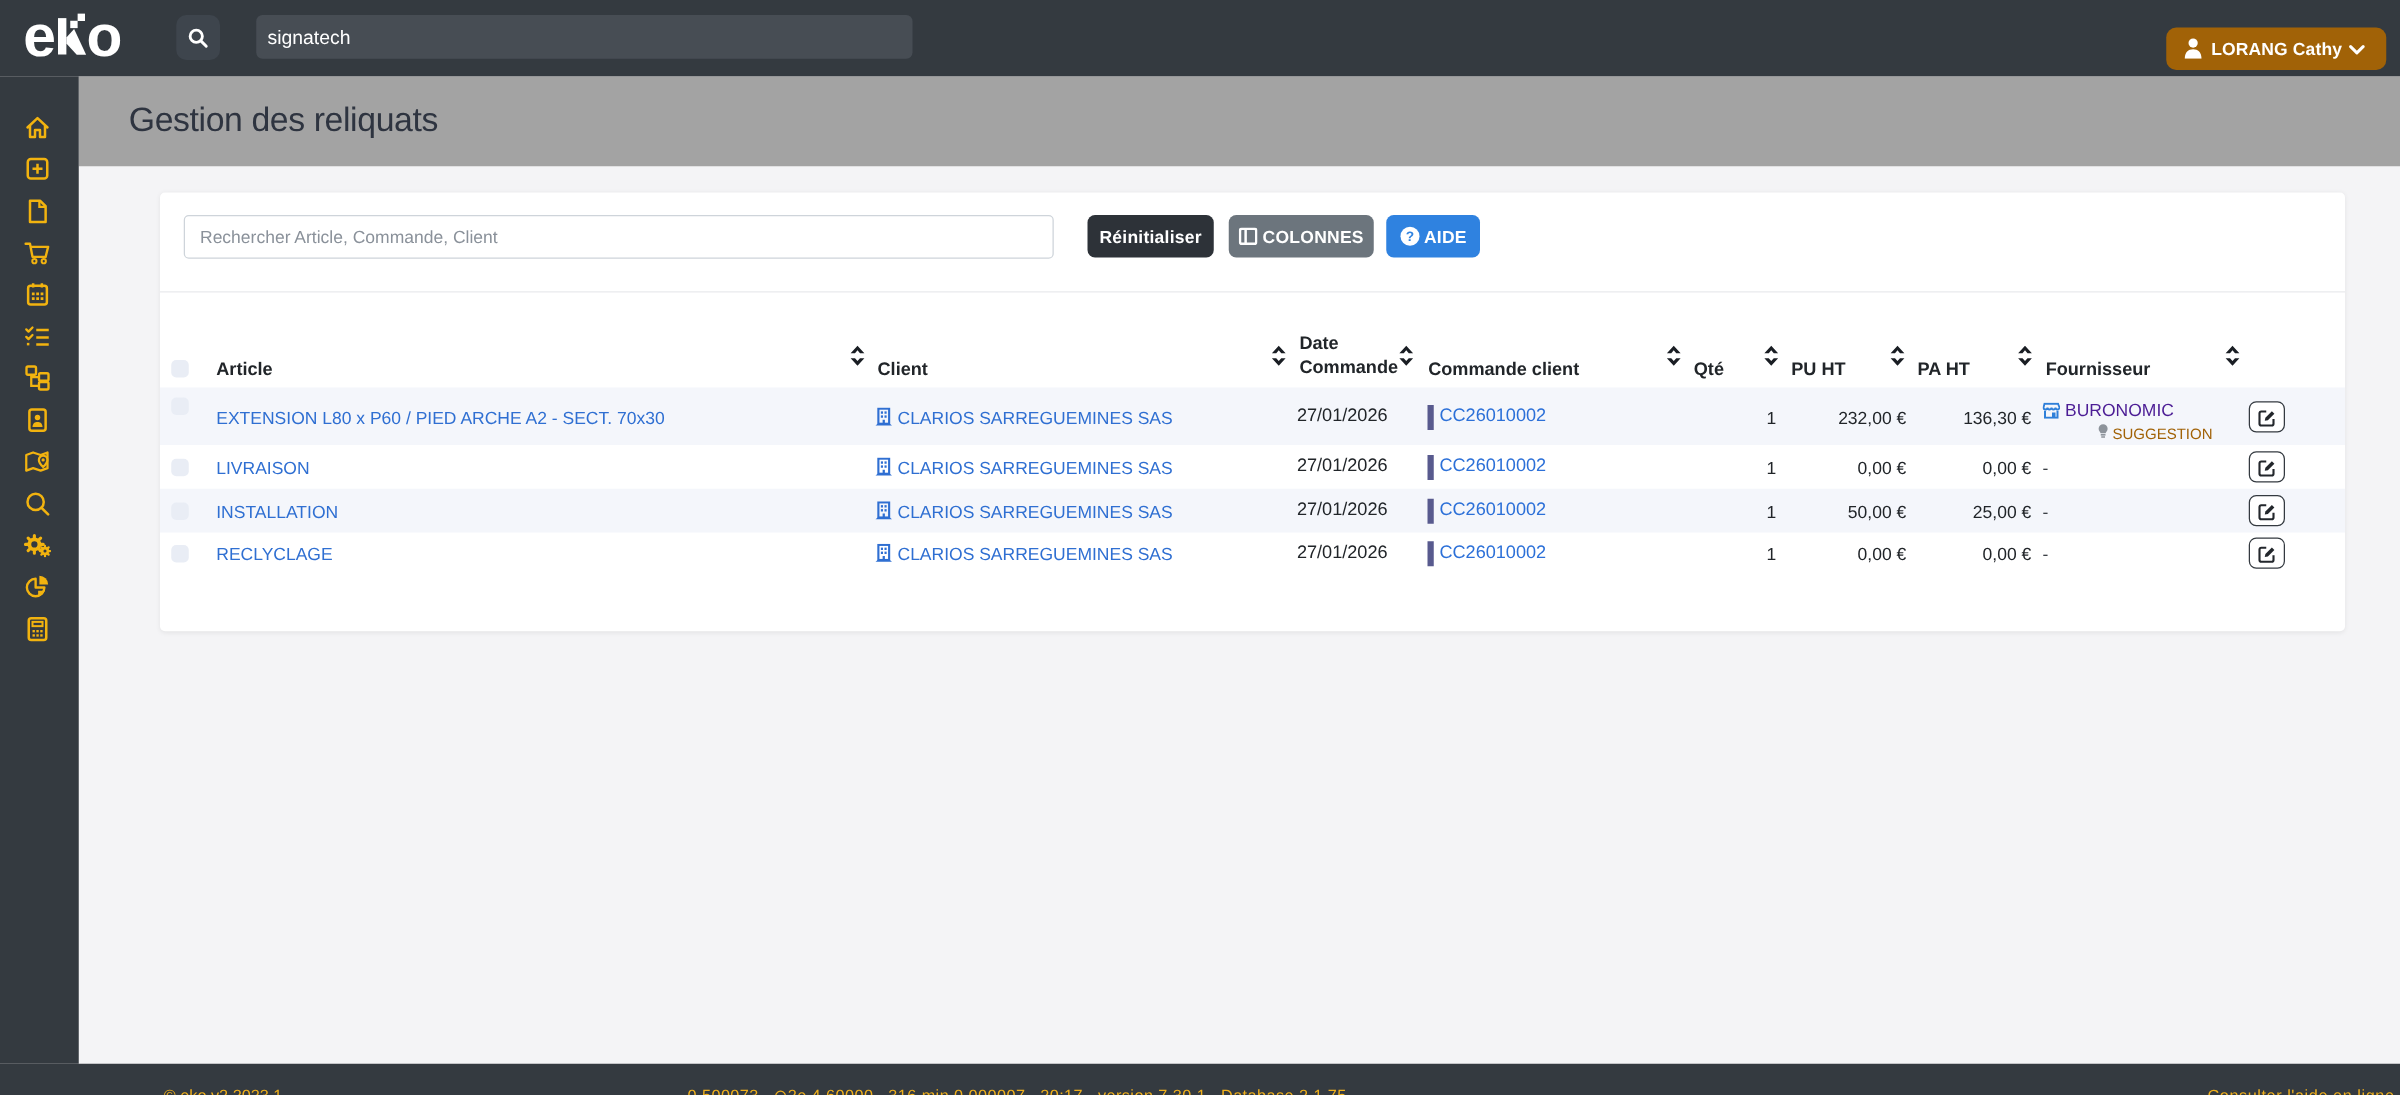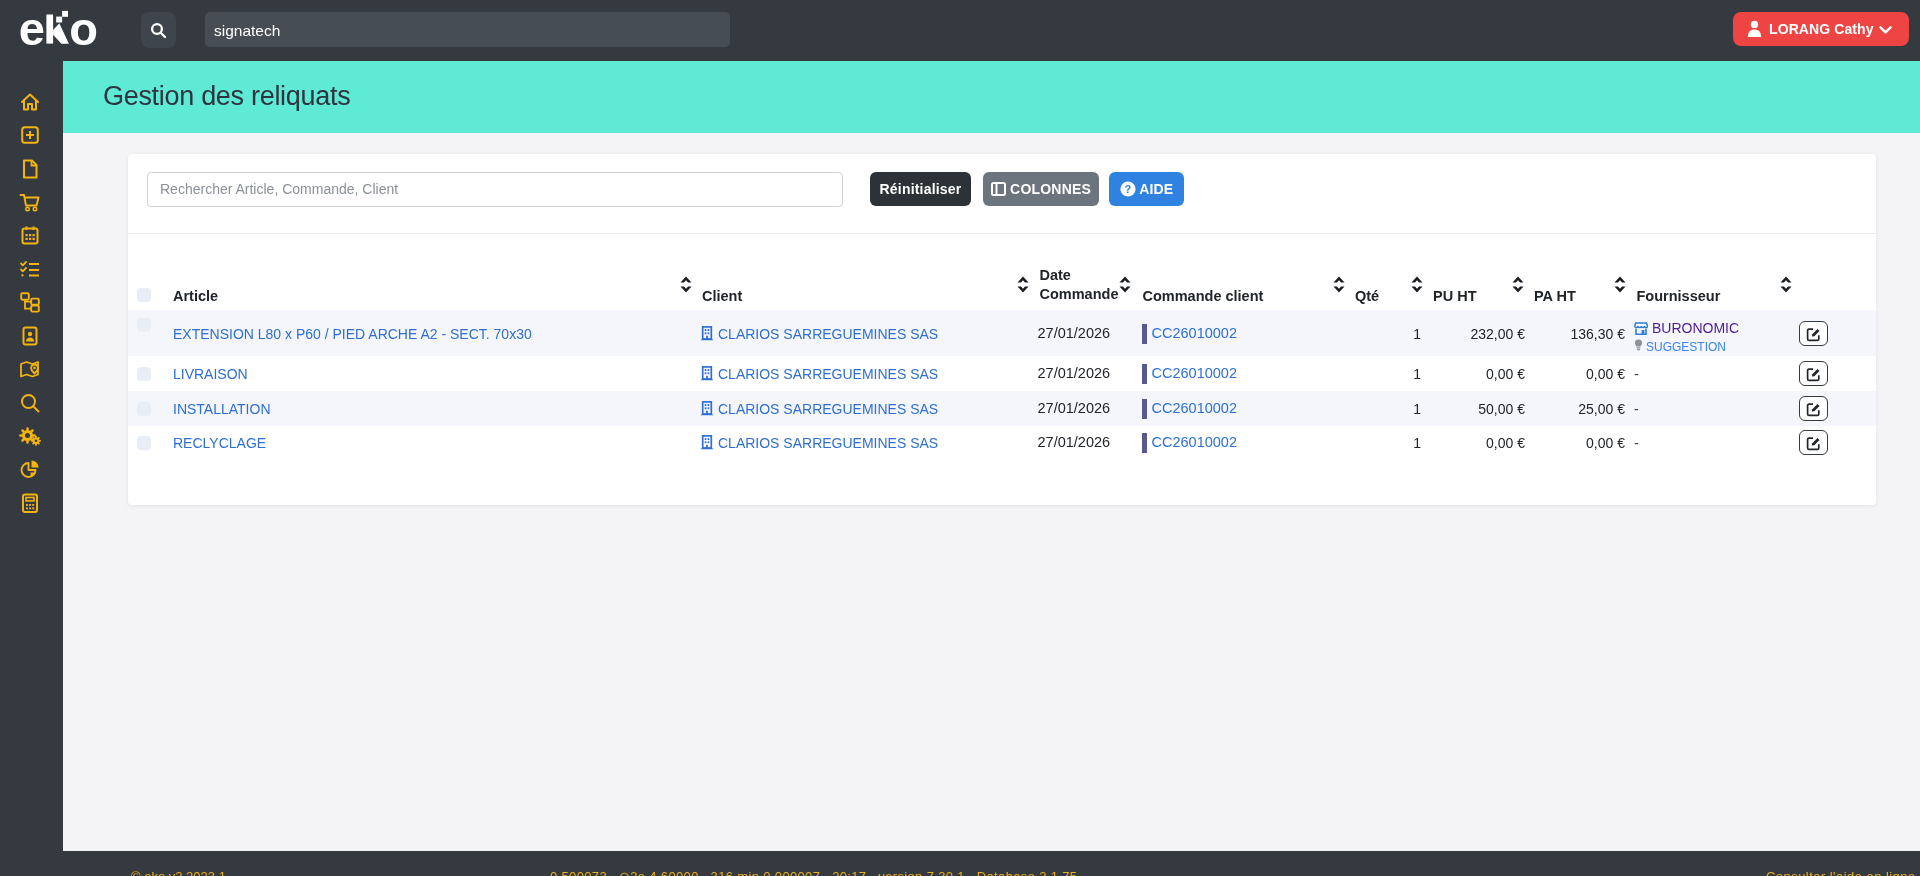--- a/index.html
+++ b/index.html
@@ -6,31 +6,31 @@
   * { margin:0; padding:0; box-sizing:border-box; }
   html,body { width:1920px; height:876px; overflow:hidden; font-family:"Liberation Sans",sans-serif; }
   body { background:#f4f4f6; position:relative; }
 
   
   #navbar { position:absolute; left:0; top:0; width:1920px; height:61px; background:#343a40; z-index:20; }
   #logo { position:absolute; left:18px; top:0; }
   #navSearchBtn { position:absolute; left:141px; top:12px; width:35px; height:36px; background:#3e454d; border-radius:8px; }
   #navSearchBtn svg { position:absolute; left:9px; top:10px; }
   #navInput { position:absolute; left:205px; top:12px; width:525px; height:35px; background:#474d54; border-radius:5px; color:#fff; font-size:15.5px; line-height:37px; padding-left:9px; }
-  #userBtn { position:absolute; left:1733px; top:12px; width:176px; height:34px; background:#ef4444; border-radius:8px; color:#fff; }
+  #userBtn { position:absolute; left:1733px; top:22px; width:176px; height:34px; background:#a16207; border-radius:8px; color:#fff; }
   #userBtn .uicon { position:absolute; left:14px; top:8px; }
   #userBtn .uname { position:absolute; left:36px; top:9px; font-size:14px; font-weight:bold; letter-spacing:0.1px; }
   #userBtn .uchev { position:absolute; left:146px; top:14px; }
 
   
   #sidebar { position:absolute; left:0; top:61px; width:63px; height:790px; background:#343a40; z-index:10; }
   .sic { position:absolute; left:-2px; width:63px; text-align:center; }
 
   
-  #pagehead { position:absolute; left:63px; top:61px; width:1857px; height:72px; background:#5eead4;padding-left:40px; }
+  #pagehead { position:absolute; left:63px; top:61px; width:1857px; height:72px; background:#a3a3a3;padding-left:40px; }
   #pagehead h1 { position:absolute; left:40px; top:20px; font-size:27px; font-weight:normal; color:#2e3440; letter-spacing:-0.3px; }
 
   
   #footer { position:absolute; left:0; top:851px; width:1920px; height:25px; background:#343a40; z-index:30; }
   #footer .ftxt { position:absolute; top:18px; color:#f0b01c; font-size:13px; white-space:nowrap; }
 
   
   #card { position:absolute; left:128px; top:154px; width:1748px; height:351px; background:#fff; border-radius:4px; box-shadow:0 1px 4px rgba(0,0,0,0.07); }
   #searchInput { position:absolute; left:19px; top:18px; width:696px; height:35px; border:1px solid #ced4da; border-radius:4px; background:#fff; color:#8a919a; font-size:14px; line-height:33px; padding-left:12px; }
   .btn { position:absolute; top:18px; height:34px; border-radius:6px; color:#fff; font-size:14px; font-weight:bold; text-align:center; letter-spacing:0.2px; line-height:34px; }
@@ -245,21 +245,21 @@
       <div class="flag" style="top:169.5px;"></div>
       <span class="lnk" style="left:1023.5px; top:171px; color:#2c70d8; font-size:14.5px;">CC26010002</span>
       <span class="rnum" style="left:1190px; width:103px; top:171.5px;">1</span>
       <span class="rnum" style="left:1290px; width:107px; top:171.5px;">232,00 €</span>
       <span class="rnum" style="left:1390px; width:107px; top:171.5px;">136,30 €</span>
       <span class="lnk" style="left:1506px; top:166px; color:#4c1d95;"><svg width="14" height="13" viewBox="0 0 14 13" style="vertical-align:-2px; margin-right:4px;">
           <path d="M1 1 H13 M1.6 1 L0.8 4 a1.6 1.6 0 0 0 3.2 0 a1.6 1.6 0 0 0 3.2 0 a1.6 1.6 0 0 0 3.2 0 a1.6 1.6 0 0 0 3.2 0 L12.4 1" fill="none" stroke="#2e7fd9" stroke-width="1.5"></path>
           <path d="M2 6.5 V12.2 H12 V6.5" fill="none" stroke="#2e7fd9" stroke-width="1.6"></path>
           <rect x="7.6" y="8" width="2.8" height="4" fill="#2e7fd9"></rect>
         </svg>BURONOMIC</span>
-      <span class="dark" style="left:1506px; top:184.5px; color:#3b82f6; font-size:12px;text-align:right;"><svg width="9" height="12" viewBox="0 0 9 12" style="margin-right:3px;">
+      <span class="dark" style="left:1550px; top:184.5px; color:#a16207; font-size:12px;text-align:right;"><svg width="9" height="12" viewBox="0 0 9 12" style="margin-right:3px;">
           <path d="M4.5 0.4 a3.6 3.6 0 0 1 3.6 3.6 c0 1.7 -1.3 2.4 -1.6 3.5 H2.5 C2.2 6.4 0.9 5.7 0.9 4 a3.6 3.6 0 0 1 3.6 -3.6 Z" fill="#8d939b"></path>
           <rect x="2.6" y="8.2" width="3.8" height="1.3" fill="#8d939b"></rect>
           <rect x="3" y="10" width="3" height="1.2" fill="#8d939b"></rect>
         </svg>SUGGESTION</span>
       <div class="ebtn" style="top:167px;">
         <svg width="15" height="15" viewBox="0 0 15 15">
           <path d="M12.8 8.2 V12 Q12.8 13.4 11.4 13.4 H3 Q1.6 13.4 1.6 12 V3.6 Q1.6 2.2 3 2.2 H7" fill="none" stroke="#23272c" stroke-width="1.7"></path>
           <path d="M5.8 9.6 L6.3 7.2 L11.5 2 L13.5 4 L8.3 9.2 Z" fill="#23272c"></path>
         </svg>
       </div>

